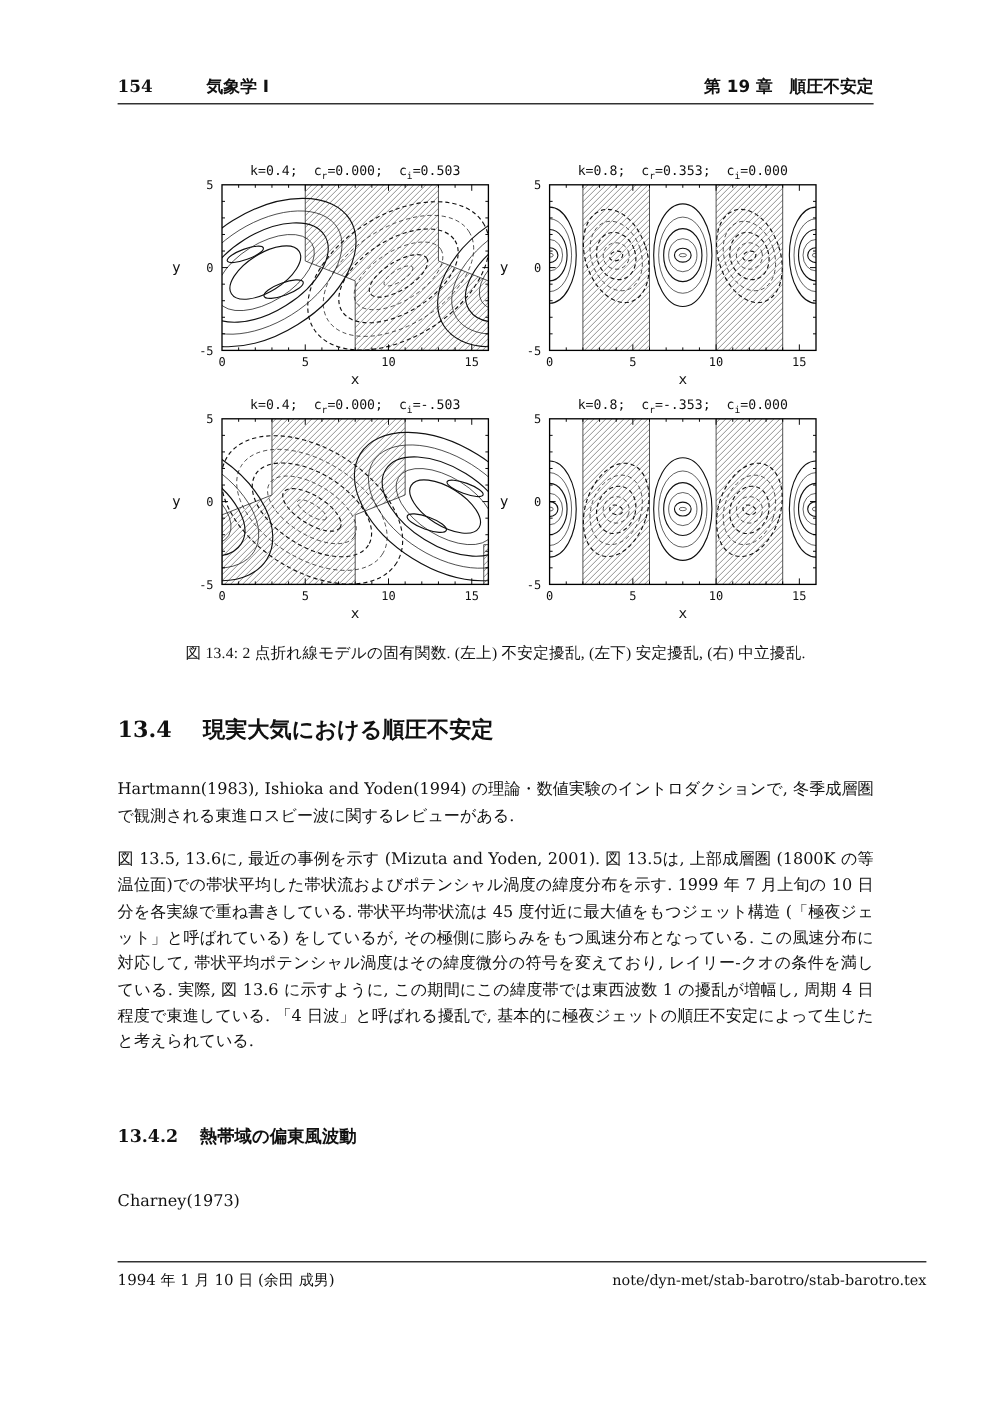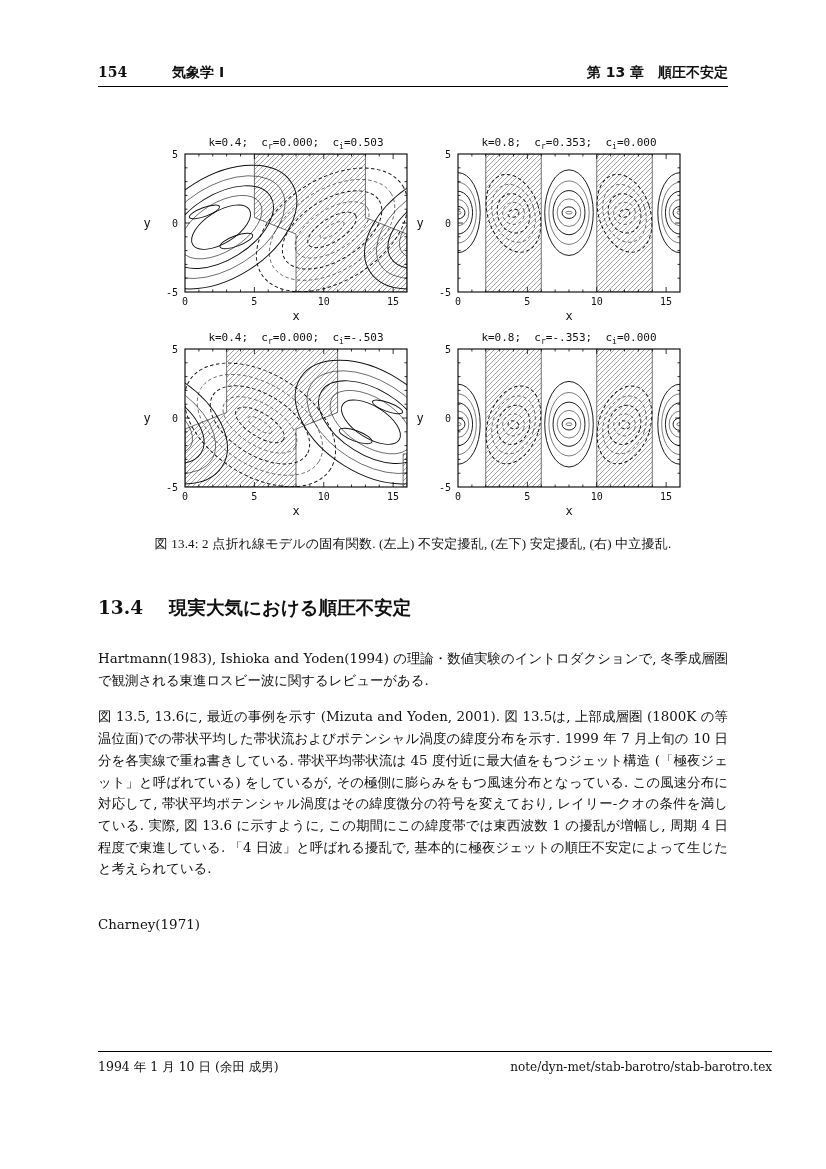--- a/index.html
+++ b/index.html
@@ -65,21 +65,21 @@
 <body>
 
 <div class="page">
   <div class="content">
 
     <div class="header">
       <div class="h-left">
         <span class="pgnum">154</span>
         <span>気象学 I</span>
       </div>
-      <div class="h-right">第 13 章　順圧不安定</div>
+      <div class="h-right">第 19 章　順圧不安定</div>
     </div>
 
     <div class="figure">
       <svg id="fig-svg" width="600" height="390" viewBox="0 0 600 390">
           <g>
             <defs>
               <clipPath id="clip0">
                 <rect x="60" y="25" width="222" height="138"></rect>
               </clipPath>
               <pattern id="hatch0" patternUnits="userSpaceOnUse" width="5" height="5">
@@ -466,22 +466,25 @@
 
     <h1 class="sec">
       <span class="num">13.4</span><span>現実大気における順圧不安定</span>
     </h1>
 
 
     <p class="para">Hartmann(1983), Ishioka and Yoden(1994) の理論・数値実験のイントロダクションで, 冬季成層圏で観測される東進ロスビー波に関するレビューがある.</p>
 
     <p class="para tight">図 13.5, 13.6に, 最近の事例を示す (Mizuta and Yoden, 2001). 図 13.5は, 上部成層圏 (1800K の等温位面)での帯状平均した帯状流およびポテンシャル渦度の緯度分布を示す. 1999 年 7 月上旬の 10 日分を各実線で重ね書きしている. 帯状平均帯状流は 45 度付近に最大値をもつジェット構造 (「極夜ジェット」と呼ばれている) をしているが, その極側に膨らみをもつ風速分布となっている. この風速分布に対応して, 帯状平均ポテンシャル渦度はその緯度微分の符号を変えており, レイリー-クオの条件を満している. 実際, 図 13.6 に示すように, この期間にこの緯度帯では東西波数 1 の擾乱が増幅し, 周期 4 日程度で東進している. 「4 日波」と呼ばれる擾乱で, 基本的に極夜ジェットの順圧不安定によって生じたと考えられている.</p>
 
-
-    <p class="para single">Charney(1971)</p>
+    <h2 class="subsec subsec2">
+      <span class="num">13.4.2</span><span>熱帯域の偏東風波動</span>
+    </h2>
+
+    <p class="para single">Charney(1973)</p>
 
   </div>
 
   <div class="footer">
     <span>1994 年 1 月 10 日 (余田 成男)</span>
     <span class="file">note/dyn-met/stab-barotro/stab-barotro.tex</span>
   </div>
 </div>
 
 </body></html>

